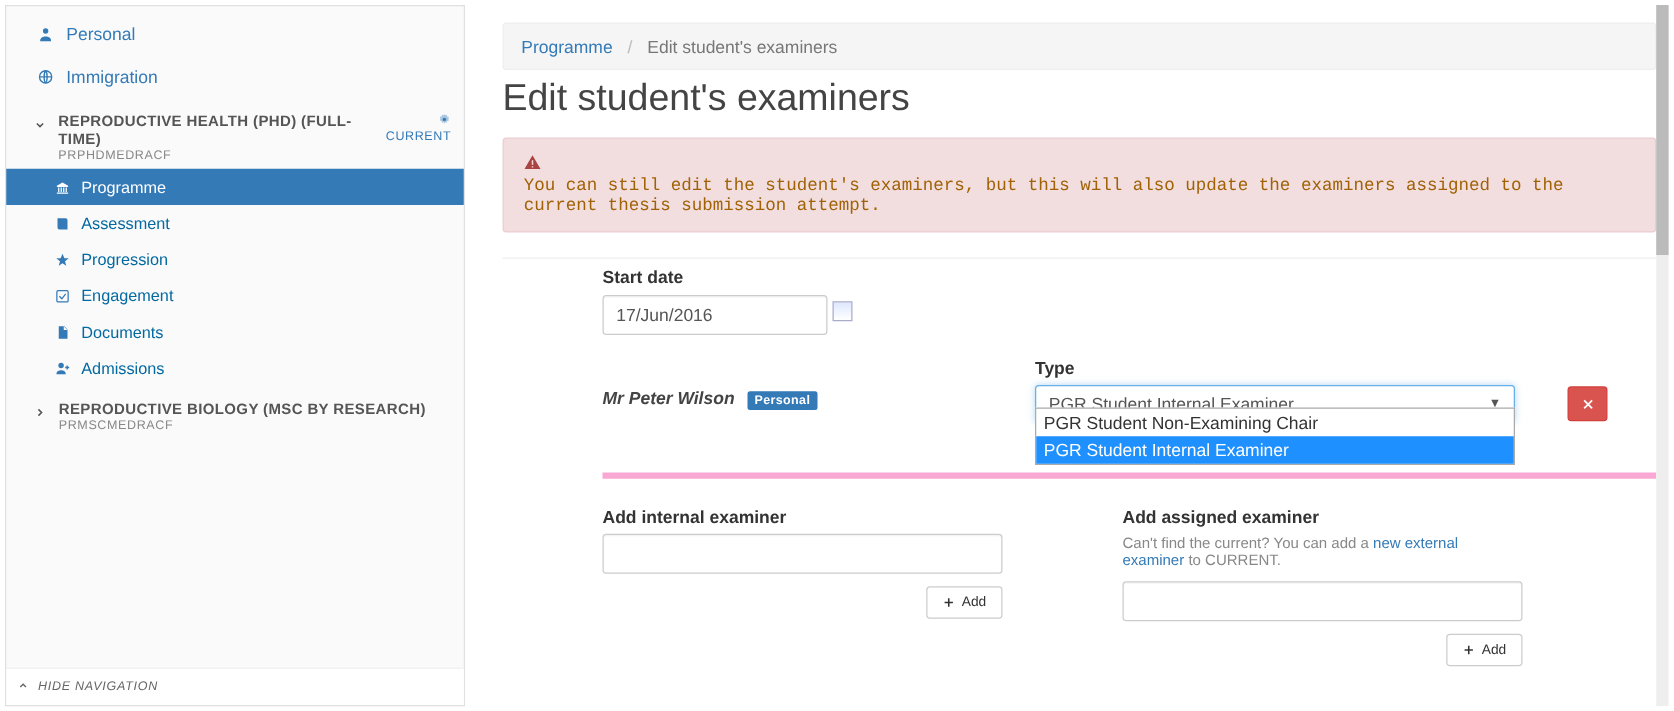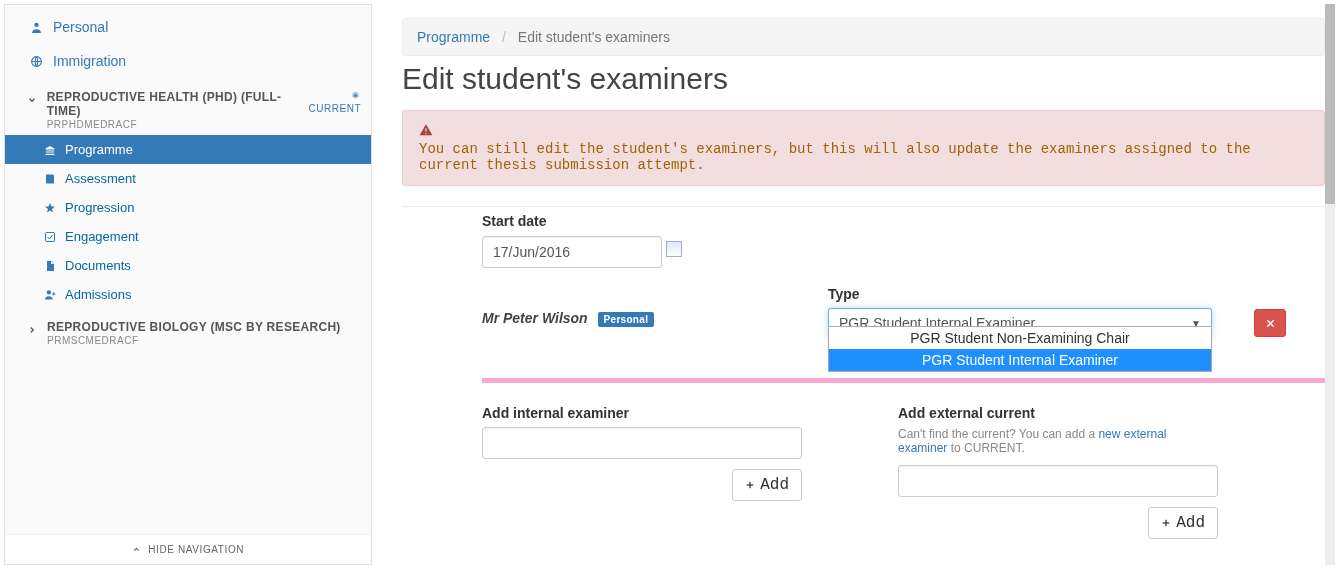--- a/index.html
+++ b/index.html
@@ -13,21 +13,21 @@
     .prog-row { display: flex; align-items: flex-start; }
     .chev-prog { width: 14px; color: #555; margin-right: 6px; padding-top: 2px; }
     .prog-title { font-size: 12px; font-weight: 700; letter-spacing: 0.3px; color: #555; }
     .prog-sub { font-size: 10px; color: #888; letter-spacing: 0.5px; margin-top: 1px; }
     .prog-right { margin-left: auto; text-align: right; color: #337ab7; font-size: 10px; letter-spacing: 0.5px; }
     .prog-right .gear-mini { font-size: 11px; display: block; margin-bottom: 0px; }
     .subnav { margin-top: 2px; }
     .sub-item { display: flex; align-items: center; padding: 7px 14px 7px 36px; color: #0369a1; font-size: 13px; cursor: pointer; }
     .sub-item.active { background: #337ab7; color: #fff; }
     .sub-item .icon-slot { width: 18px; display: inline-flex; justify-content: center; margin-right: 6px; }
-    .hide-nav { text-align: center; padding: 9px; font-size: 10px; color: #666; letter-spacing: 0.6px; background: #fff; border-top: 1px solid #eee; cursor: pointer; }
+    .hide-nav { padding: 9px; font-size: 10px; color: #666; letter-spacing: 0.6px; background: #fff; border-top: 1px solid #eee; cursor: pointer; font-style: italic; }
     .main { flex: 1; padding: 0 10px 0 30px; overflow: hidden; position: relative; }
     .scrollbar-faux { position: absolute; right: 0; top: 0; bottom: 0; width: 10px; background: #eee; }
     .scrollbar-thumb { position: absolute; left: 0; right: 0; top: 0; height: 200px; background: #bbb; }
     .breadcrumb { background: #f5f5f5; border: 1px solid #eee; padding: 10px 14px; border-radius: 3px; margin: 14px 0 6px 0; font-size: 14px; }
     .breadcrumb a { color: #337ab7; text-decoration: none; }
     .breadcrumb .sep { color: #bbb; padding: 0 8px; }
     .breadcrumb .cur { color: #777; }
     h1.title { font-size: 30px; font-weight: 400; color: #444; margin-bottom: 14px; }
     .alert { background: #f2dede; border: 1px solid #ebccd1; color: #a94442; padding: 12px 16px; border-radius: 3px; margin-bottom: 20px; font-size: 14px; }
     .alert .alert-title { font-weight: 700; display: flex; align-items: center; }
@@ -36,27 +36,27 @@
     .hr { height: 1px; background: #eee; margin: 6px 0; }
     .form-area { padding: 0 0 0 80px; }
     .field-label { font-weight: 700; color: #333; margin-bottom: 6px; display: block; font-size: 14px; }
     .form-control { width: 180px; height: 32px; border: 1px solid #ccc; border-radius: 3px; padding: 0 10px; font-size: 14px; color: #555; background: #fff; box-shadow: inset 0 1px 1px rgba(0,0,0,0.05); }
     .cal-icon { margin-top: 6px; width: 16px; height: 16px; display: inline-block; border: 1px solid #aac; background: linear-gradient(#dde8ff,#fff); }
     .examiner-row { display: flex; align-items: flex-start; margin-top: 18px; position: relative; }
     .examiner-left { flex: 0 0 346px; padding-top: 24px; }
     .person-name { font-weight: 700; color: #444; display: inline-block; margin-right: 6px; font-style: italic; }
     .badge { display: inline-block; background: #337ab7; color: #fff; font-size: 10px; font-weight: 700; padding: 2px 6px; border-radius: 2px; letter-spacing: 0.3px; }
     .examiner-right { flex: 1; position: relative; }
-    .select-wrap { position: relative; width: 384px; display: inline-block; text-align: center; }
+    .select-wrap { position: relative; width: 384px; display: inline-block; }
     .select-box { width: 100%; height: 30px; border: 1px solid #66afe9; border-radius: 3px; box-shadow: 0 0 6px rgba(102,175,233,0.5); background: #fff; padding: 0 24px 0 10px; font-size: 14px; color: #555; display: flex; align-items: center; cursor: pointer; position: relative; }
     .select-caret { position: absolute; right: 10px; top: 50%; transform: translateY(-50%); font-size: 10px; color: #555; }
     .dropdown { position: absolute; top: 18px; left: 0; width: 384px; background: #fff; border: 1px solid #aaa; z-index: 10; }
     .drop-opt { padding: 3px 6px; font-size: 14px; cursor: pointer; }
     .drop-opt.sel { background: #1e90ff; color: #fff; }
-    .btn { display: inline-flex; align-items: center; justify-content: center; border: 1px solid #ccc; background: #fff; border-radius: 3px; padding: 6px 12px; font-size: 16px; cursor: pointer; color: #333; font-family: Liberation Mono, monospace; }
+    .btn { display: inline-flex; align-items: center; justify-content: center; border: 1px solid #ccc; background: #fff; border-radius: 3px; padding: 6px 12px; font-size: 11px; cursor: pointer; color: #333; }
     .btn-danger { background: #d9534f; border-color: #d43f3a; color: #fff; width: 32px; height: 28px; padding: 0; }
     .addsect-row { display: flex; margin-top: 40px; gap: 96px; border-top: 5px solid #f9a8d4; padding-top: 22px; }
     .addsect { width: 320px; }
     .addsect.right { width: 320px; }
     .hint { font-size: 12px; color: #888; margin: 4px 0 10px 0; }
     .hint a { color: #337ab7; text-decoration: none; }
     .addsect input.form-control { width: 100%; }
     .add-btn-row { text-align: right; margin-top: 10px; }
     .add-btn-row .btn svg { margin-right: 5px; }
     .del-pos { position: absolute; left: 426px; top: 23px; }
@@ -249,21 +249,21 @@
               <svg width="10" height="10" viewBox="0 0 24 24" fill="none" stroke="#333" stroke-width="3">
                   <line x1="12" y1="4" x2="12" y2="20"></line>
                   <line x1="4" y1="12" x2="20" y2="12"></line>
                 </svg>
               <span>Add</span>
             </button>
           </div>
         </div>
 
         <div class="addsect right">
-          <label class="field-label">Add external current</label>
+          <label class="field-label">Add assigned examiner</label>
           <div class="hint">
             <span>Can't find the current? You can add a </span>
             <a href="#">new external examiner</a>
             <span> to CURRENT.</span>
           </div>
           <input class="form-control" placeholder="" style="">
           <div class="add-btn-row">
             <button class="btn">
               <svg width="10" height="10" viewBox="0 0 24 24" fill="none" stroke="#333" stroke-width="3">
                   <line x1="12" y1="4" x2="12" y2="20"></line>

